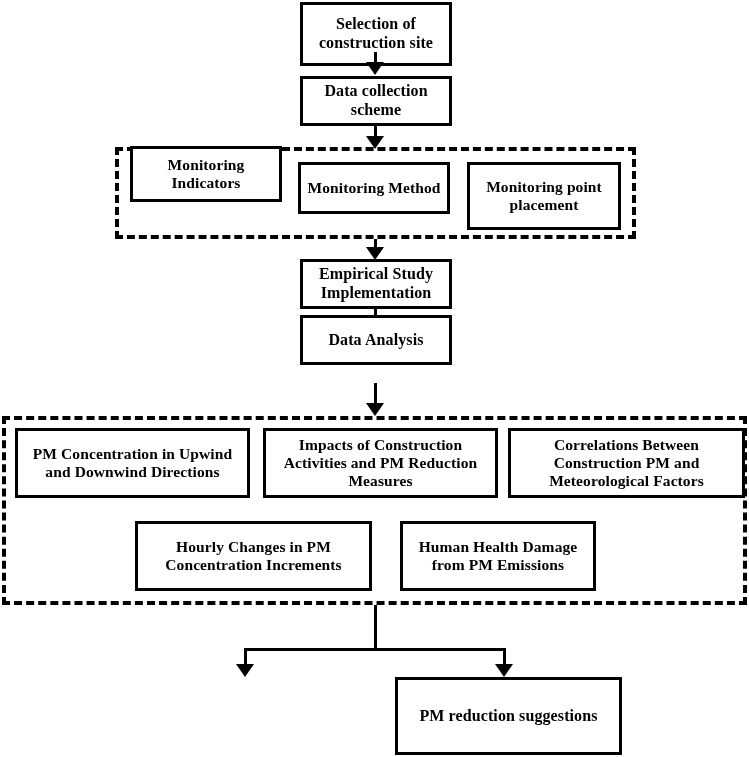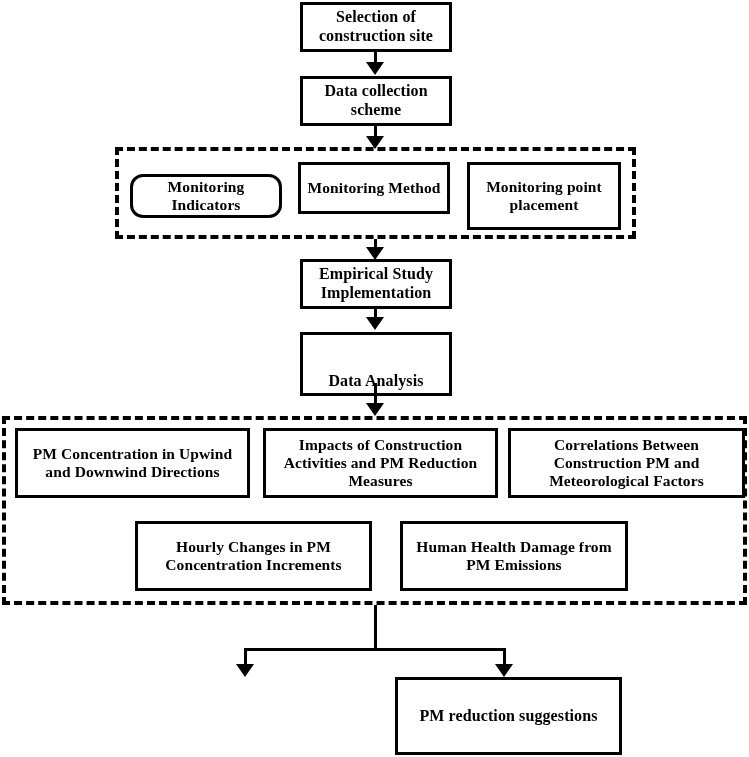--- a/index.html
+++ b/index.html
@@ -59,57 +59,57 @@
     border-top: 13px solid #000000;
   }
   .fs15 { font-size: 15.5px; }
   .fs16 { font-size: 16px; }
 </style>
 </head>
 <body>
 
 <div id="canvas">
 
-  <div class="node fs16" style="left:300px; top:2px; width:152px; height:50px;">
+  <div class="node fs16" style="left:300px; top:2px; width:152px; height:64px;">
     <span>Selection of construction site</span>
   </div>
 
   <div class="conn vline" style="left:374px; top:52px; height:14px;"></div>
   <div class="arrowhead" style="left:366px; top:62px;"></div>
 
   <div class="node fs16" style="left:300px; top:76px; width:152px; height:50px;align-items:center;">
     <span>Data collection scheme</span>
   </div>
 
   <div class="conn vline" style="left:374px; top:126px; height:14px;"></div>
   <div class="arrowhead" style="left:366px; top:136px;"></div>
 
   <div class="group-dashed" style="left:115px; top:147px; width:521px; height:92px;"></div>
 
-  <div class="node fs15" style="left:130px; top:174px; width:152px; height:44px;border-radius:13px;">
+  <div class="node fs15" style="left:130px; top:146px; width:152px; height:56px;">
     <span>Monitoring Indicators</span>
   </div>
   <div class="node fs15" style="left:298px; top:162px; width:152px; height:52px;">
     <span>Monitoring Method</span>
   </div>
   <div class="node fs15" style="left:467px; top:162px; width:154px; height:68px;">
     <span>Monitoring point placement</span>
   </div>
 
   <div class="conn vline" style="left:374px; top:239px; height:18px;"></div>
   <div class="arrowhead" style="left:366px; top:247px;"></div>
 
   <div class="node fs16" style="left:300px; top:259px; width:152px; height:50px;">
     <span>Empirical Study Implementation</span>
   </div>
 
   <div class="conn vline" style="left:374px; top:309px; height:16px;"></div>
   <div class="arrowhead" style="left:366px; top:317px;"></div>
 
-  <div class="node fs16" style="left:300px; top:332px; width:152px; height:64px;align-items:flex-end;">
+  <div class="node fs16" style="left:300px; top:315px; width:152px; height:50px;">
     <span>Data Analysis</span>
   </div>
 
   <div class="conn vline" style="left:374px; top:383px; height:30px;"></div>
   <div class="arrowhead" style="left:366px; top:403px;"></div>
 
   <div class="group-dashed" style="left:2px; top:416px; width:745px; height:189px;"></div>
 
   <div class="node fs15" style="left:15px; top:428px; width:235px; height:70px;justify-content:center;">
     <span>PM Concentration in Upwind and Downwind Directions</span>
@@ -117,21 +117,21 @@
   <div class="node fs15" style="left:263px; top:428px; width:235px; height:70px;">
     <span>Impacts of Construction Activities and PM Reduction Measures</span>
   </div>
   <div class="node fs15" style="left:508px; top:428px; width:237px; height:70px;">
     <span>Correlations Between Construction PM and Meteorological Factors</span>
   </div>
 
   <div class="node fs15" style="left:135px; top:521px; width:237px; height:70px;">
     <span>Hourly Changes in PM Concentration Increments</span>
   </div>
-  <div class="node fs15" style="left:400px; top:521px; width:228px; height:70px;">
+  <div class="node fs15" style="left:400px; top:521px; width:196px; height:70px;">
     <span>Human Health Damage from PM Emissions</span>
   </div>
 
   <div class="conn vline" style="left:374px; top:605px; height:46px;"></div>
   <div class="conn hline" style="left:244px; top:648px; width:262px;"></div>
   <div class="conn vline" style="left:244px; top:648px; height:22px;"></div>
   <div class="arrowhead" style="left:236px; top:664px;"></div>
   <div class="conn vline" style="left:503px; top:648px; height:22px;"></div>
   <div class="arrowhead" style="left:495px; top:664px;"></div>
 

